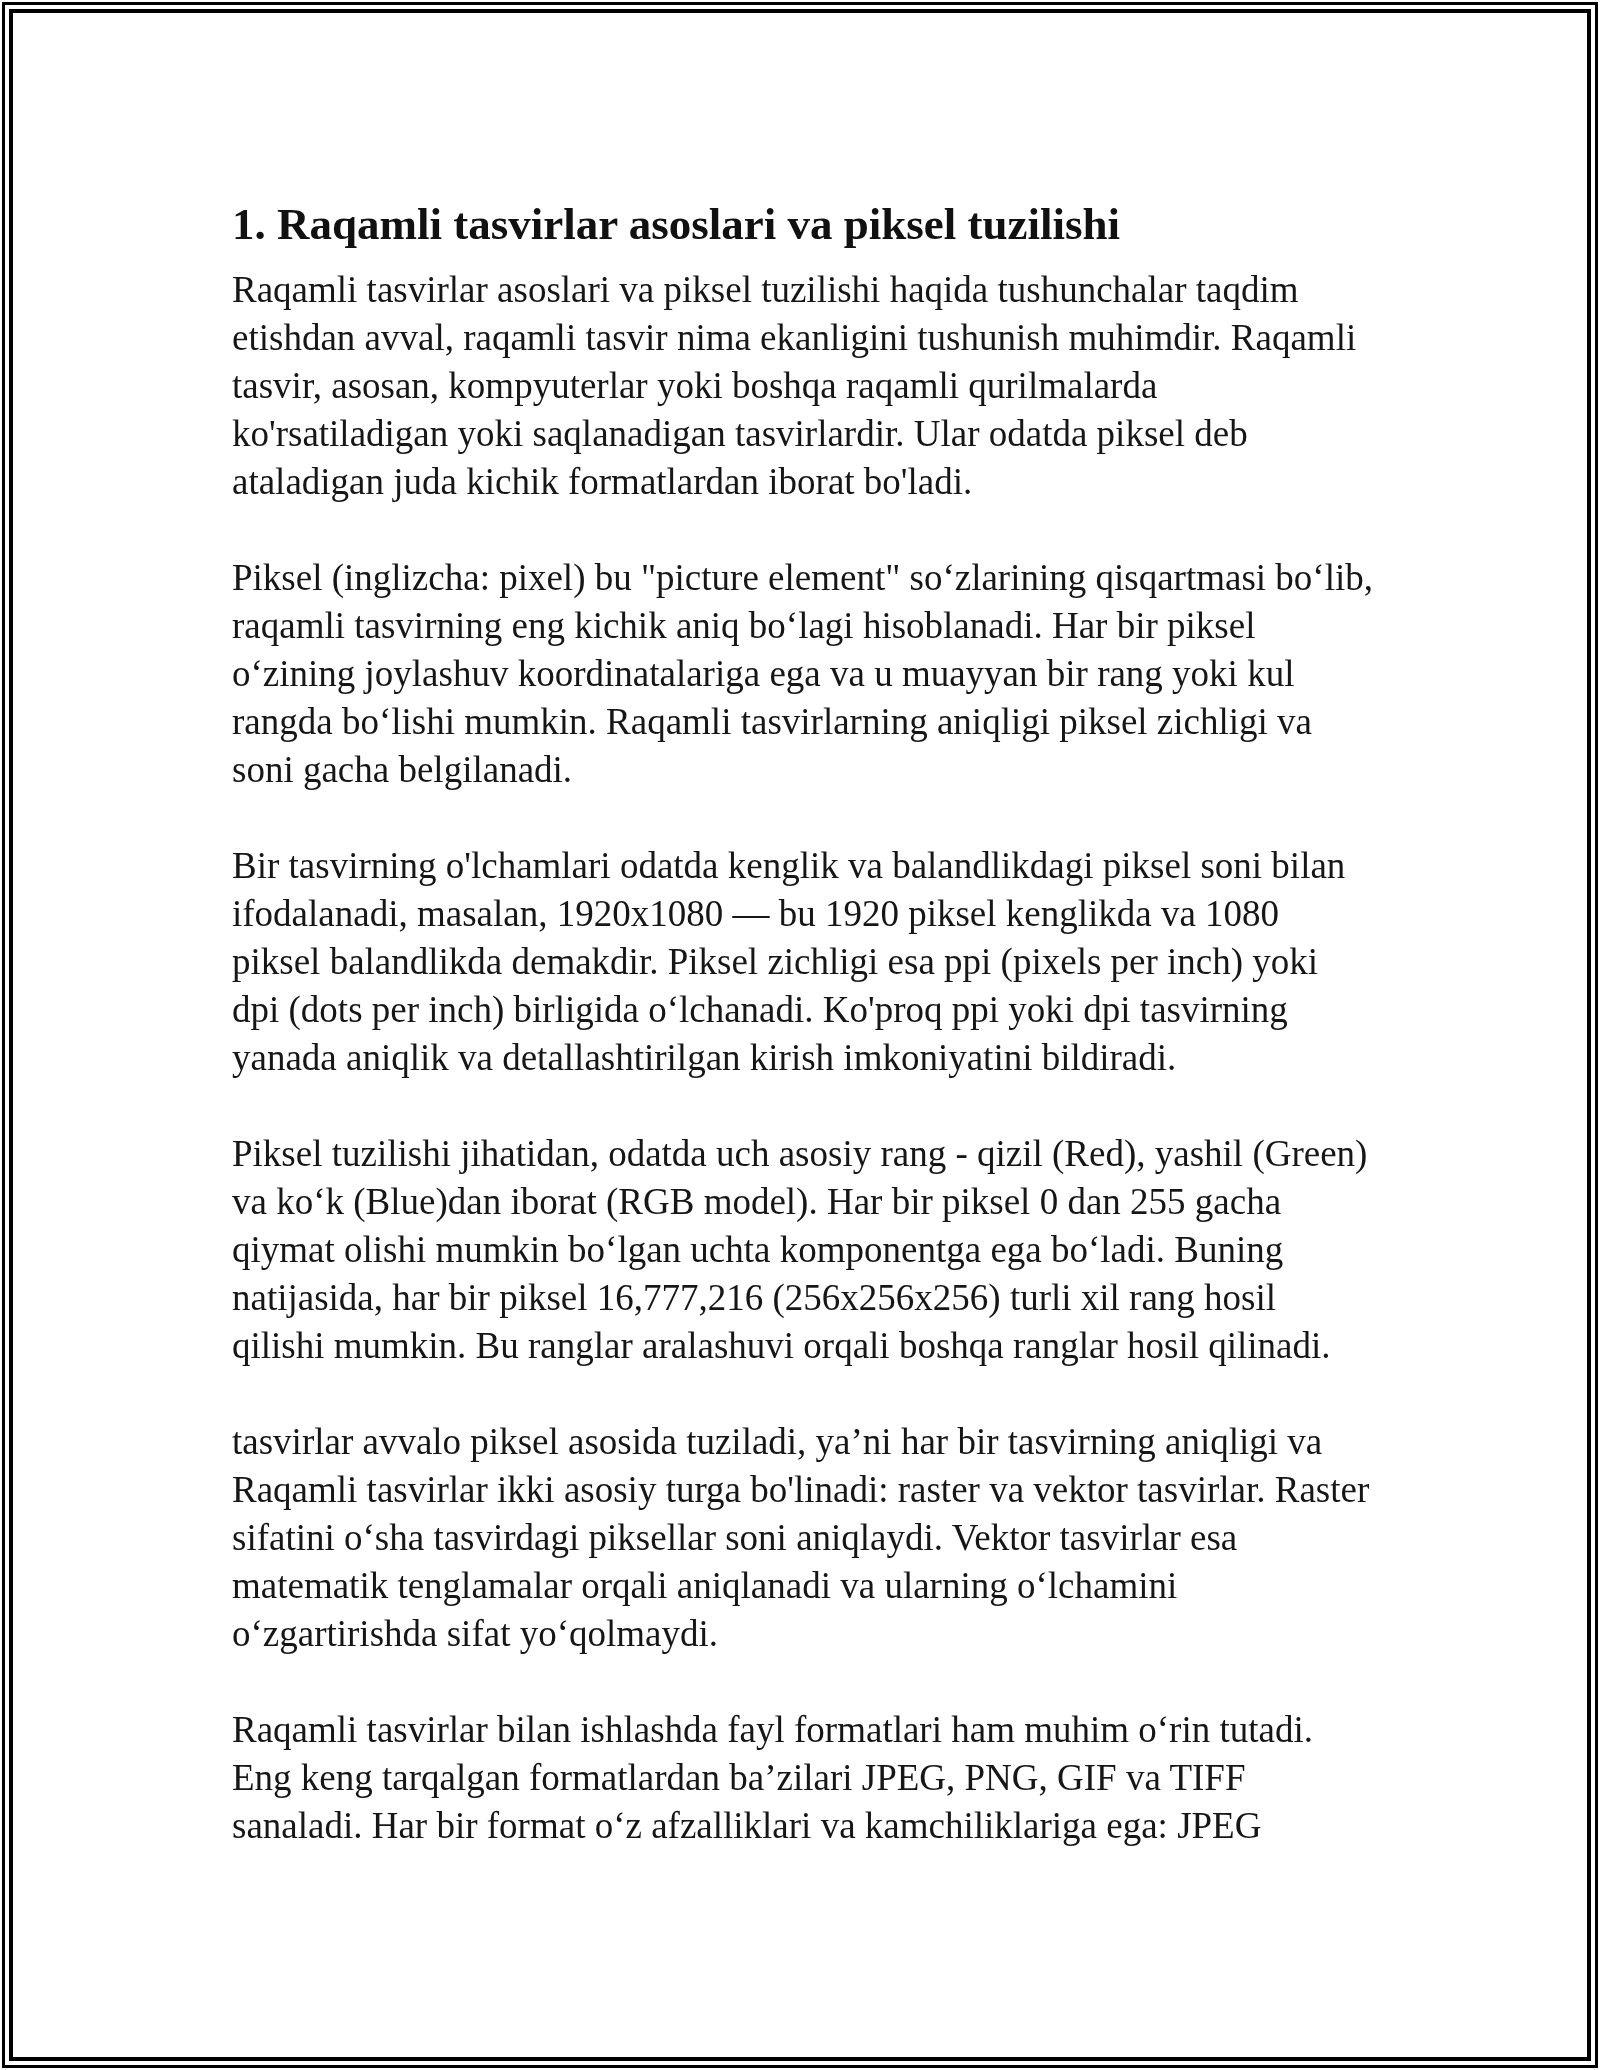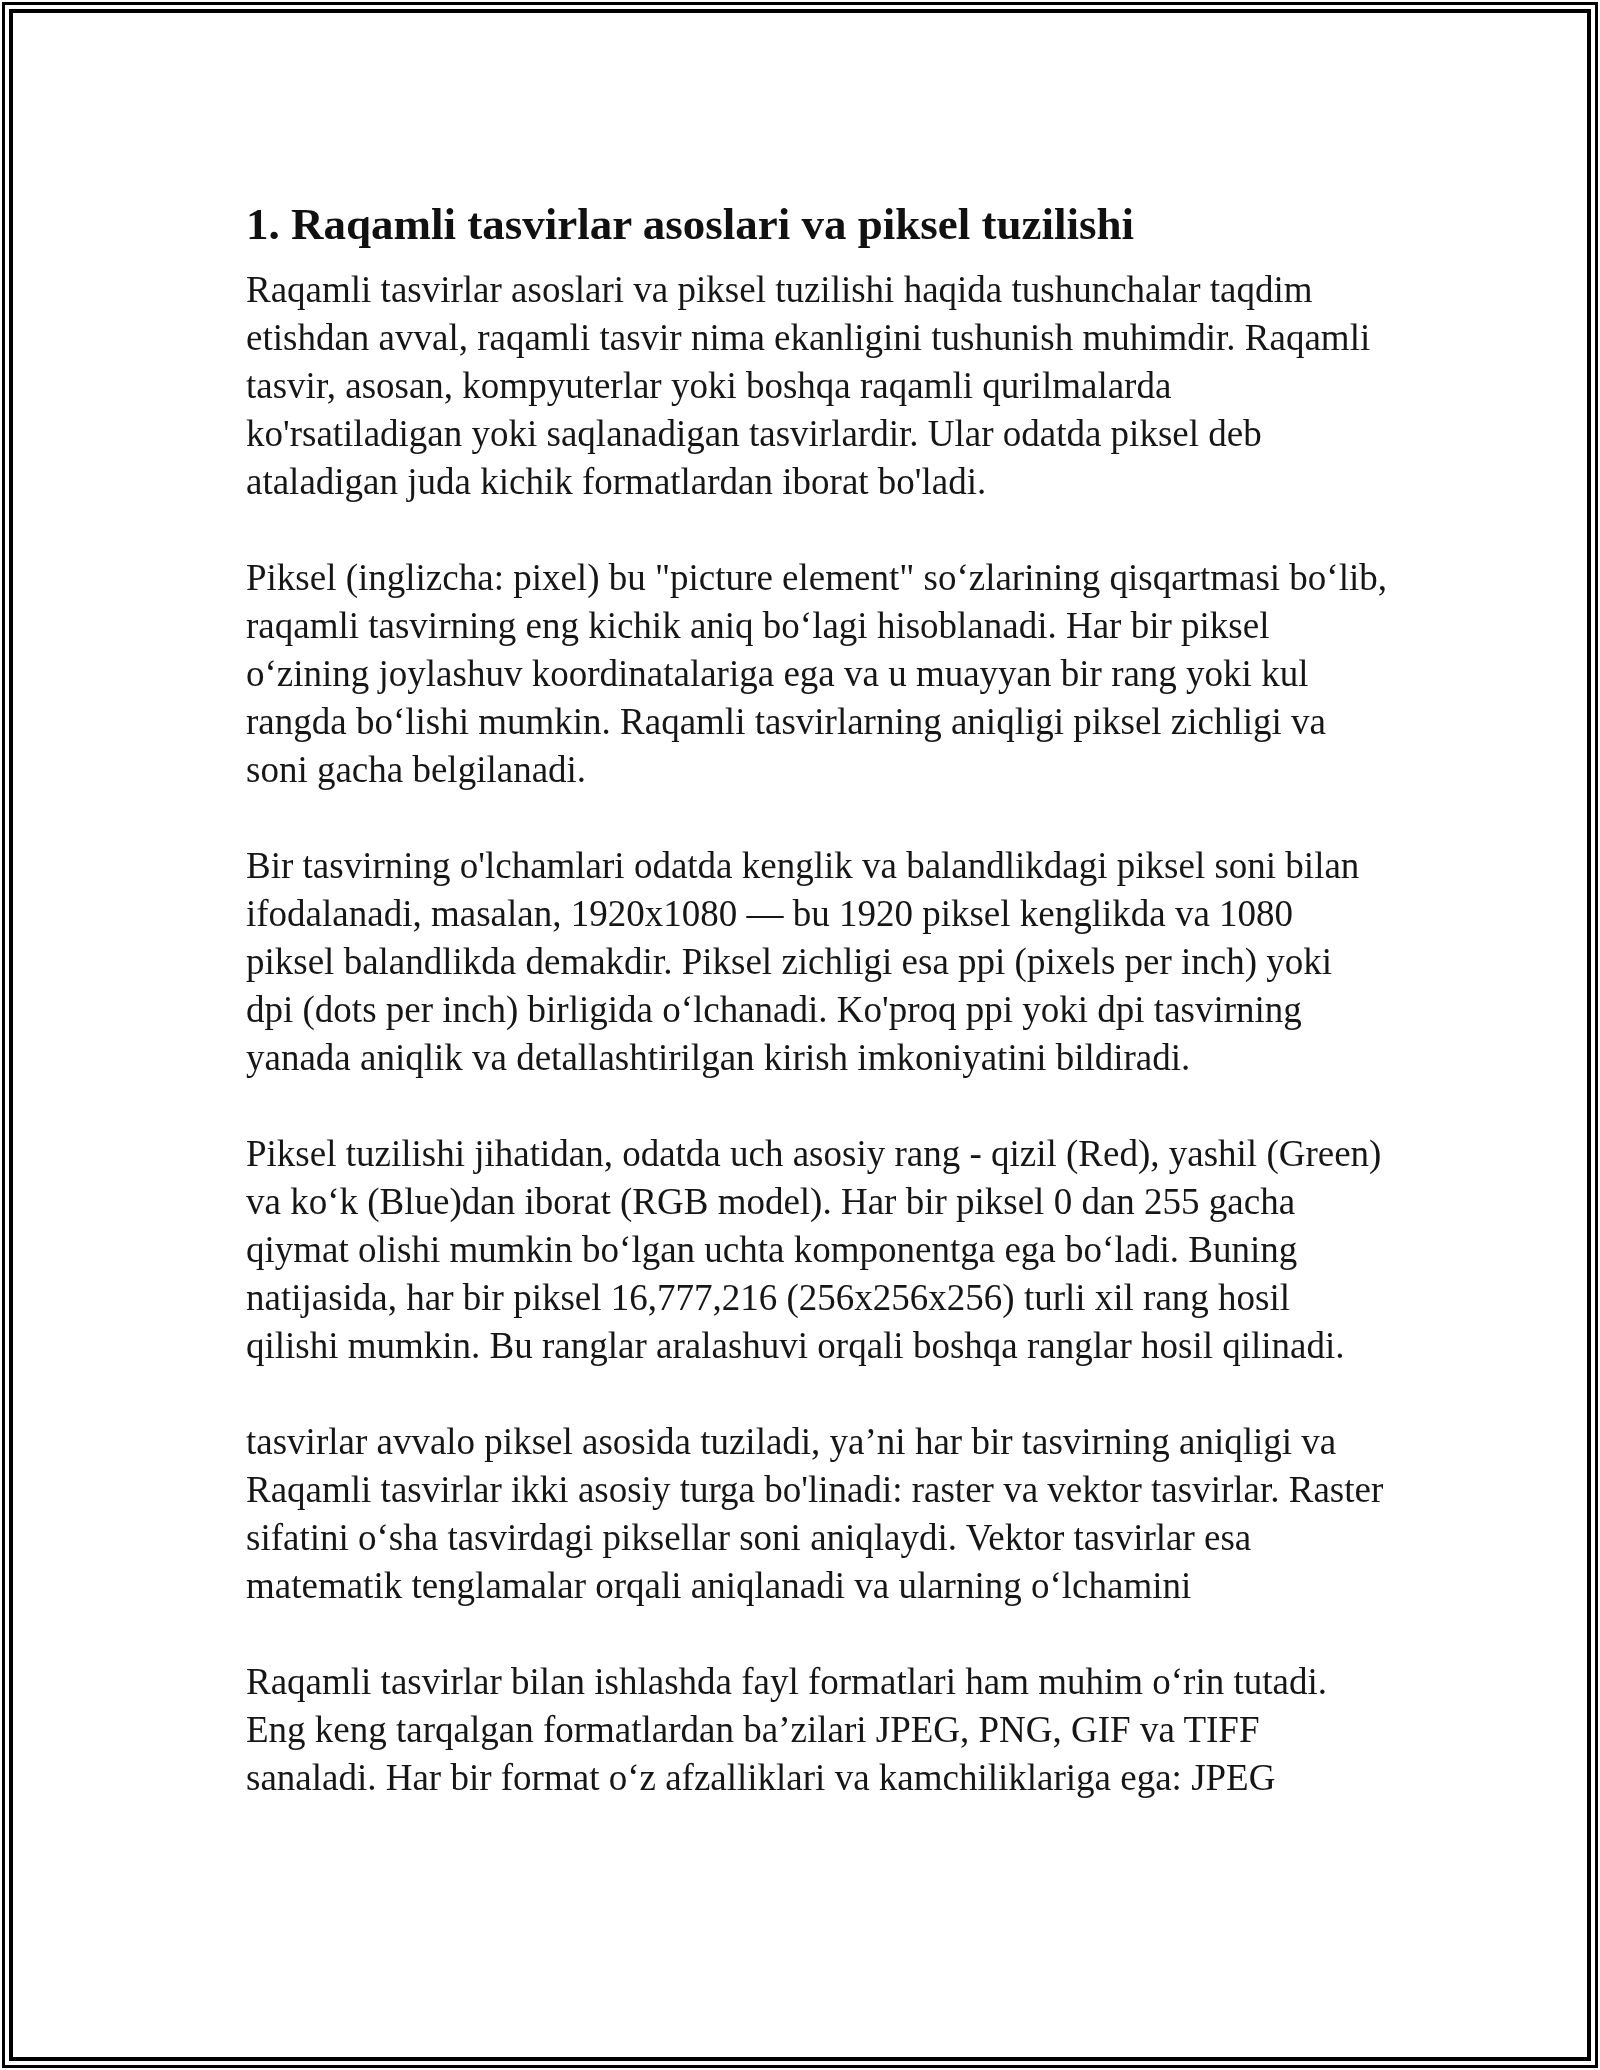--- a/index.html
+++ b/index.html
@@ -22,21 +22,21 @@
     pointer-events: none;
   }
   .frame-inner {
     position: absolute;
     inset: 9px;
     border: 4px solid #000000;
     pointer-events: none;
   }
   .content {
     position: absolute;
-    left: 246px;
+    left: 232px;
     top: 196px;
     width: 1180px;
     color: #161616;
   }
   .heading {
     font-size: 45px;
     line-height: 56px;
     font-weight: bold;
     margin: 0 0 14px 0;
     white-space: nowrap;
@@ -95,20 +95,21 @@
       <span class="line">qiymat olishi mumkin boʻlgan uchta komponentga ega boʻladi. Buning</span>
       <span class="line">natijasida, har bir piksel 16,777,216 (256x256x256) turli xil rang hosil</span>
       <span class="line">qilishi mumkin. Bu ranglar aralashuvi orqali boshqa ranglar hosil qilinadi.</span>
     </div>
 
     <div class="para">
       <span class="line">tasvirlar avvalo piksel asosida tuziladi, ya’ni har bir tasvirning aniqligi va</span>
       <span class="line">Raqamli tasvirlar ikki asosiy turga bo'linadi: raster va vektor tasvirlar. Raster</span>
       <span class="line">sifatini oʻsha tasvirdagi piksellar soni aniqlaydi. Vektor tasvirlar esa</span>
       <span class="line">matematik tenglamalar orqali aniqlanadi va ularning oʻlchamini</span>
+      <span class="line">oʻzgartirishda sifat yoʻqolmaydi.</span>
     </div>
 
     <div class="para">
       <span class="line">Raqamli tasvirlar bilan ishlashda fayl formatlari ham muhim oʻrin tutadi.</span>
       <span class="line">Eng keng tarqalgan formatlardan ba’zilari JPEG, PNG, GIF va TIFF</span>
       <span class="line">sanaladi. Har bir format oʻz afzalliklari va kamchiliklariga ega: JPEG</span>
     </div>
 
   </div>
 </div>

